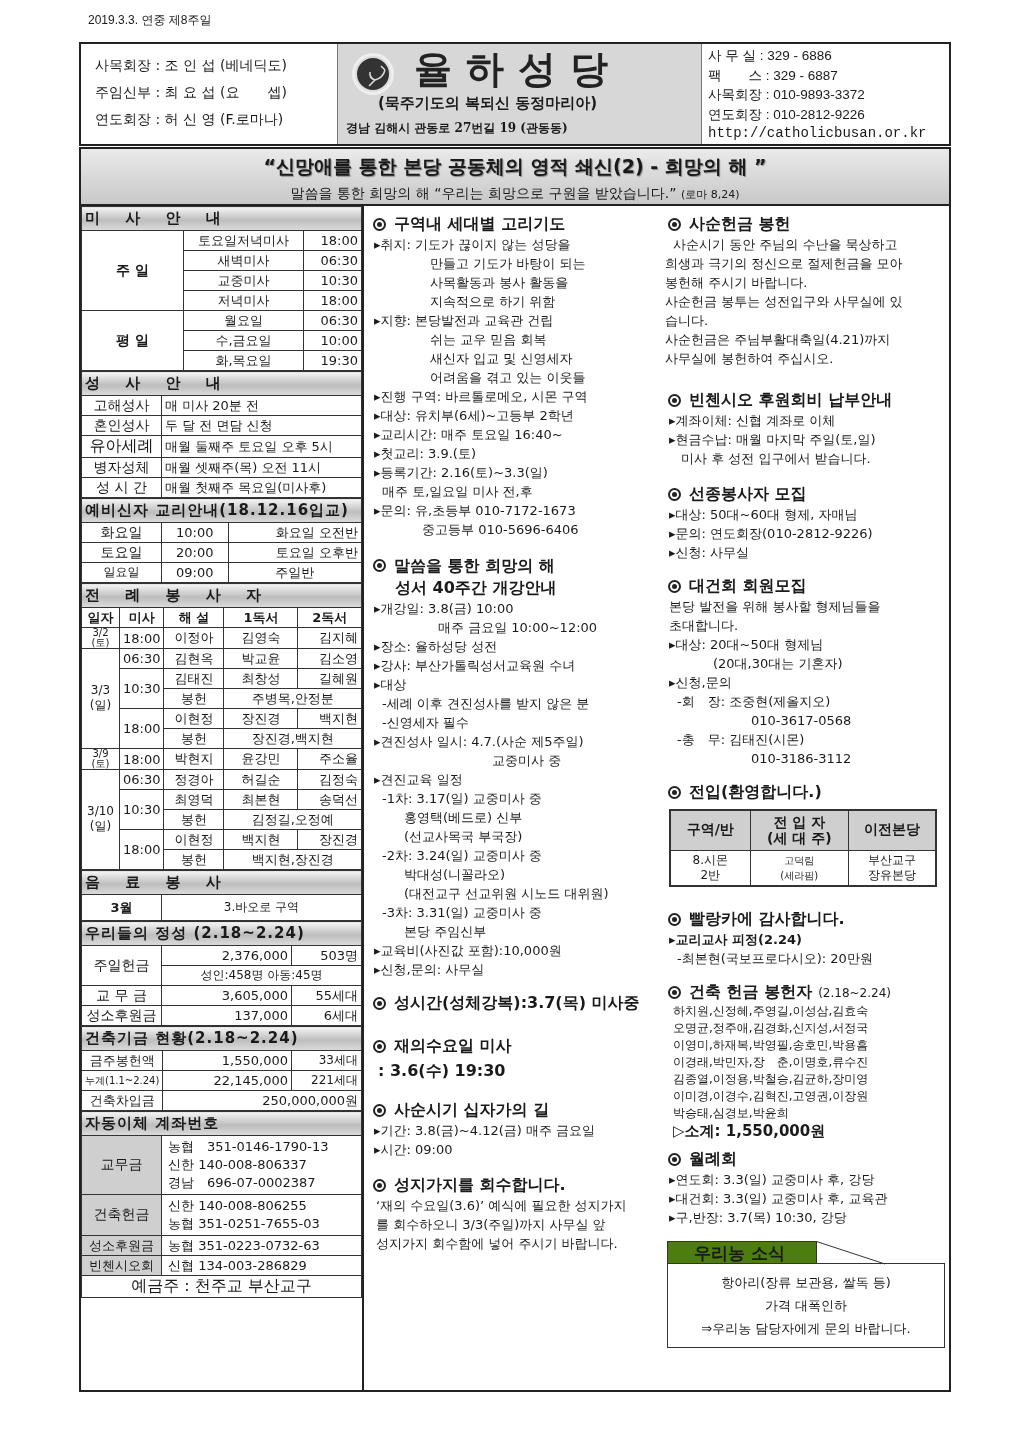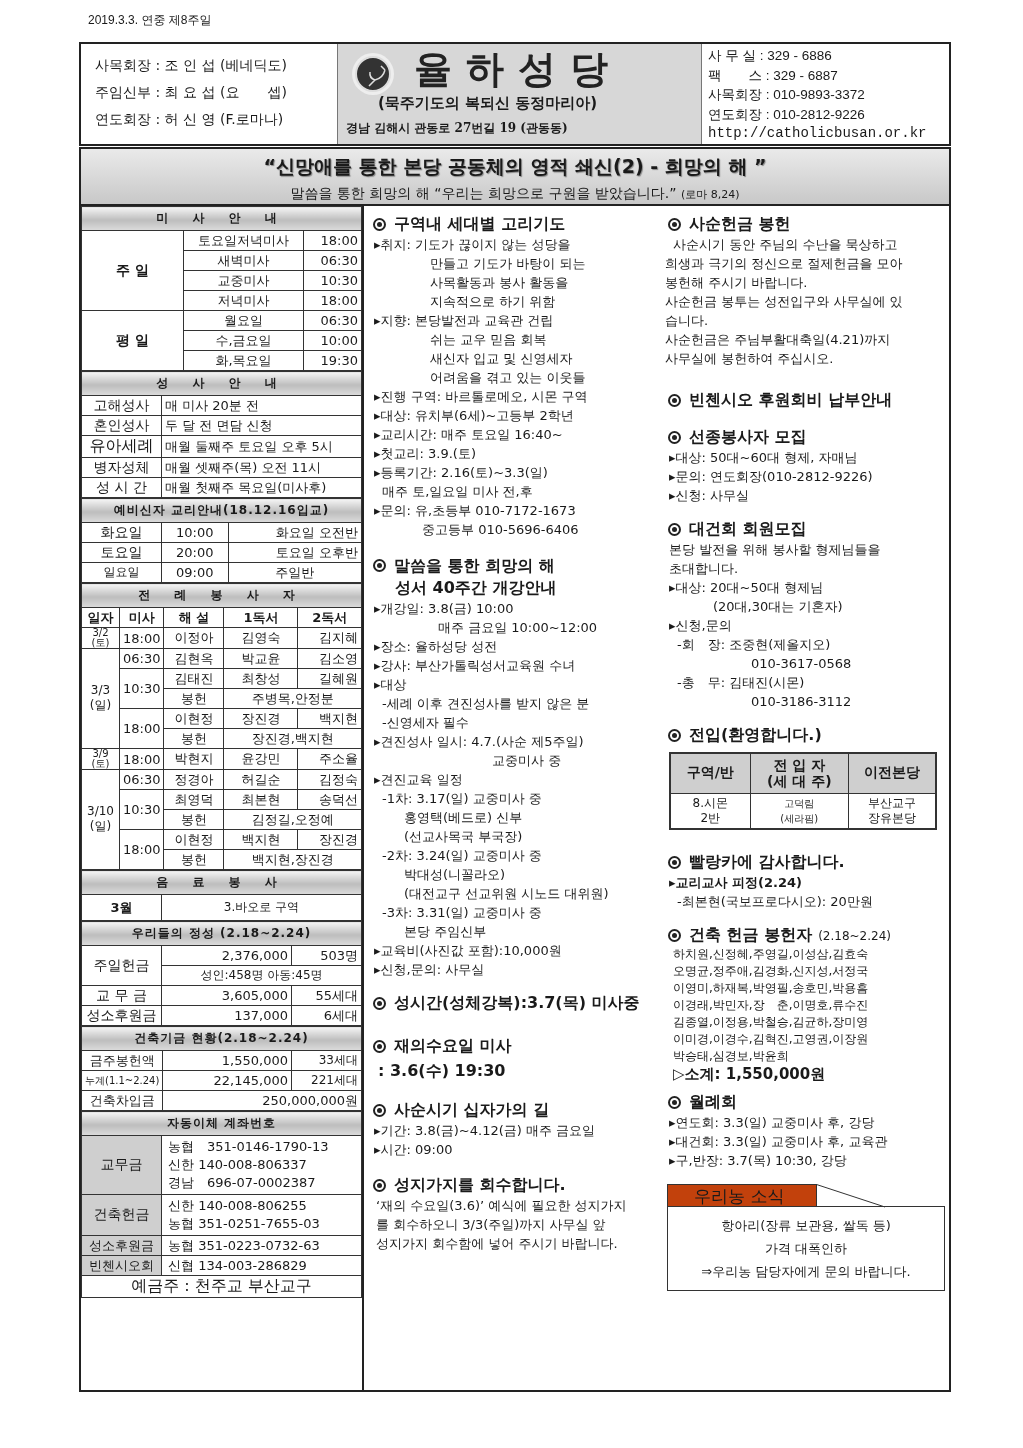--- a/index.html
+++ b/index.html
@@ -18,21 +18,21 @@
 .banner{position:absolute;left:79px;top:147px;width:872px;height:59px;border:2px solid #222;background:linear-gradient(#eaeaea,#c8c8c8);text-align:center}
 .banner .b1{font-size:19px;font-weight:bold;margin-top:5px;letter-spacing:0;text-shadow:1px 1px 1px #888}
 .banner .b2{font-size:14px;margin-top:5px}
 .banner .b2 small{font-size:11px}
 .main{position:absolute;left:79px;top:206px;width:872px;height:1186px;border:2px solid #222;border-top:none}
 .col1{position:absolute;left:0;top:0;width:283px;height:1186px;border-right:2px solid #222}
 .col2{position:absolute;left:287px;top:0;width:295px;height:1186px}
 .col3{position:absolute;left:582px;top:0;width:288px;height:1186px}
 table{border-collapse:collapse;width:100%}
 td{border:1px solid #333;font-size:13px;padding:0 3px;height:20px;white-space:nowrap}
-.sec{background:linear-gradient(#f4f4f4,#bdbdbd 55%,#dcdcdc);text-align:center;font-weight:bold;font-size:12px;letter-spacing:10px;height:24px;border:1px solid #333}
+.sec{background:linear-gradient(#f4f4f4,#bdbdbd 55%,#dcdcdc);text-align:left;font-weight:bold;font-size:15px;letter-spacing:10px;height:24px;border:1px solid #333}
 .sec.nl{letter-spacing:1px}
 .c{text-align:center}.r{text-align:right}
 .gray{background:#cfcfcf}
 .h3{font-size:16px;font-weight:bold;margin-top:8px;display:flex;align-items:center}
 .h3 .dot{display:inline-block;width:13px;height:13px;border:2px solid #222;border-radius:50%;position:relative;margin:0 8px 0 5px;flex:none}
 .h3 .dot::after{content:"";position:absolute;left:2px;top:2px;width:5px;height:5px;background:#222;border-radius:50%}
 .p{font-size:13px;line-height:19px;padding-left:6px}
 .ind1{padding-left:56px}.ind2{padding-left:20px}.ind3{padding-left:30px}
 .tbl2 td{font-size:12px;text-align:center}
 .tbl2 .hd td{background:#cfcfcf;font-weight:bold;font-size:14px;height:40px}
@@ -427,20 +427,25 @@
    <div>봉헌해 주시기 바랍니다.</div>
    <div>사순헌금 봉투는 성전입구와 사무실에 있</div>
    <div>습니다.</div>
    <div>사순헌금은 주님부활대축일(4.21)까지</div>
    <div>사무실에 봉헌하여 주십시오.</div>
   </div>
   <div class="h3" style="margin-top:22px">
         <span class="dot"></span>
         <span>빈첸시오 후원회비 납부안내</span>
       </div>
+  <div class="p">
+   <div>▸계좌이체: 신협 계좌로 이체</div>
+   <div>▸현금수납: 매월 마지막 주일(토,일)</div>
+   <div style="padding-left:12px">미사 후 성전 입구에서 받습니다.</div>
+  </div>
   <div class="h3" style="margin-top:16px">
         <span class="dot"></span>
         <span>선종봉사자 모집</span>
       </div>
   <div class="p">
    <div>▸대상: 50대~60대 형제, 자매님</div>
    <div>▸문의: 연도회장(010-2812-9226)</div>
    <div>▸신청: 사무실</div>
   </div>
   <div class="h3" style="margin-top:14px">
@@ -506,21 +511,21 @@
   <div class="h3" style="margin-top:8px">
         <span class="dot"></span>
         <span>월례회</span>
       </div>
   <div class="p">
    <div>▸연도회: 3.3(일) 교중미사 후, 강당</div>
    <div>▸대건회: 3.3(일) 교중미사 후, 교육관</div>
    <div>▸구,반장: 3.7(목) 10:30, 강당</div>
   </div>
   <div style="position:relative;margin:14px 0 0 4px;width:278px">
-   <div style="width:150px;height:22px;border:1px solid #333;border-bottom:none;font-size:17px;font-weight:normal;padding-left:26px;line-height:22px;background:#c2410c">우리농 소식</div>
+   <div style="width:150px;height:22px;border:1px solid #333;border-bottom:none;font-size:17px;font-weight:bold;padding-left:26px;line-height:22px;background:#4d7c0f">우리농 소식</div>
    <svg style="position:absolute;left:148px;top:0" width="72" height="24">
           <line x1="0" y1="0" x2="70" y2="23" stroke="#333" stroke-width="1"></line>
         </svg>
    <div style="border:1px solid #333;text-align:center;font-size:13px;line-height:23px;padding:7px 0">
     <div>항아리(장류 보관용, 쌀독 등)</div>
     <div>가격 대폭인하</div>
     <div>⇒우리농 담당자에게 문의 바랍니다.</div>
    </div>
   </div>
  </div>

